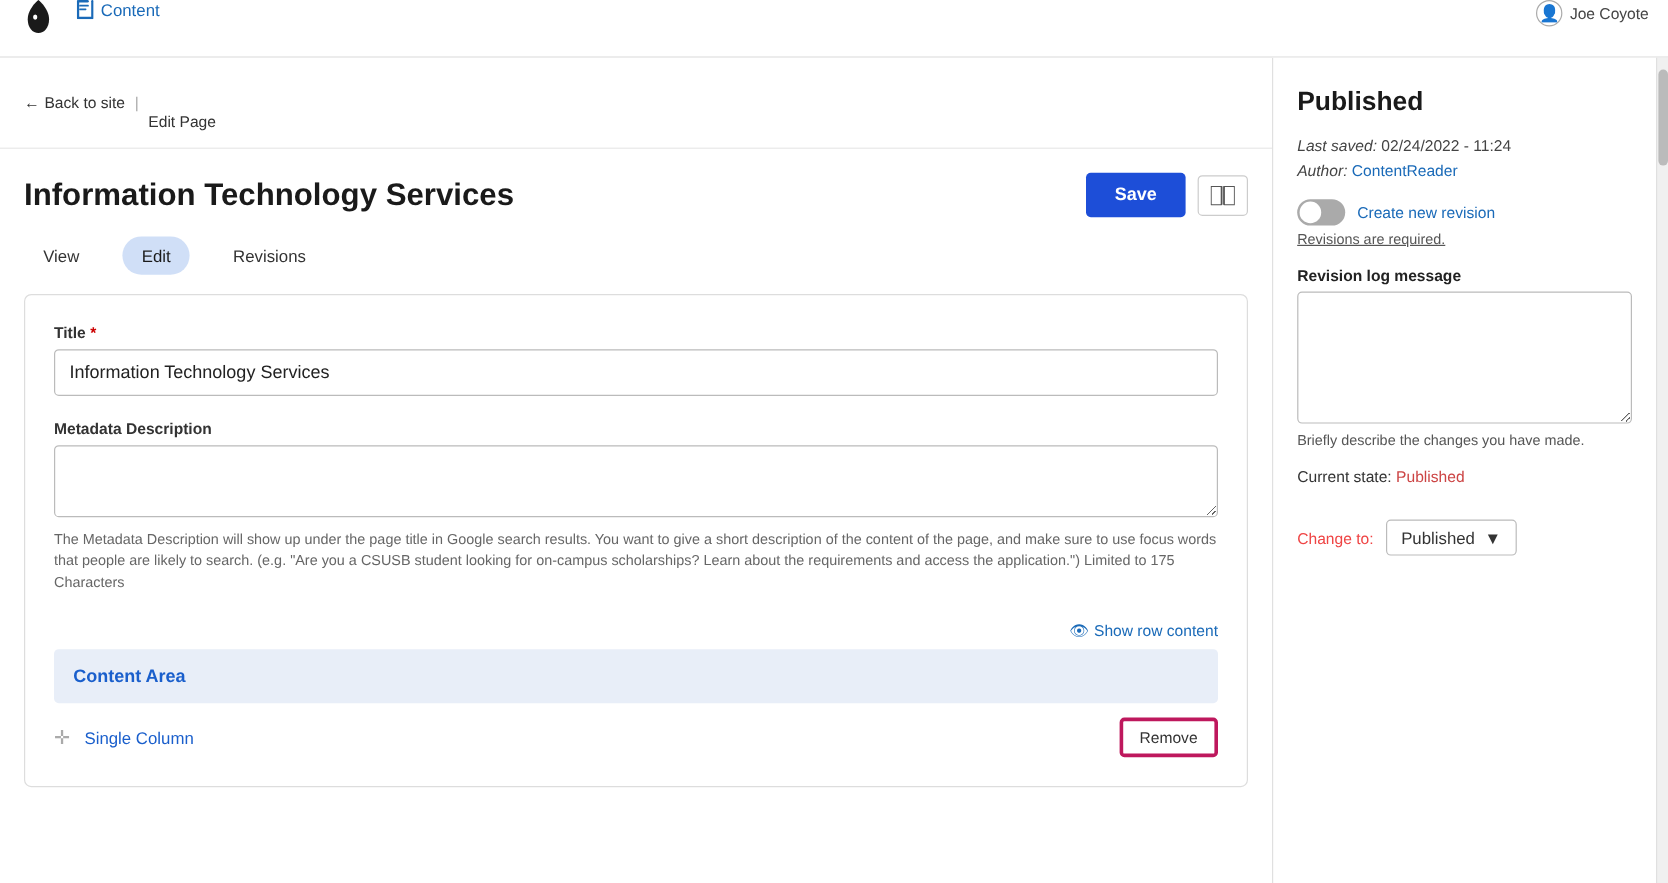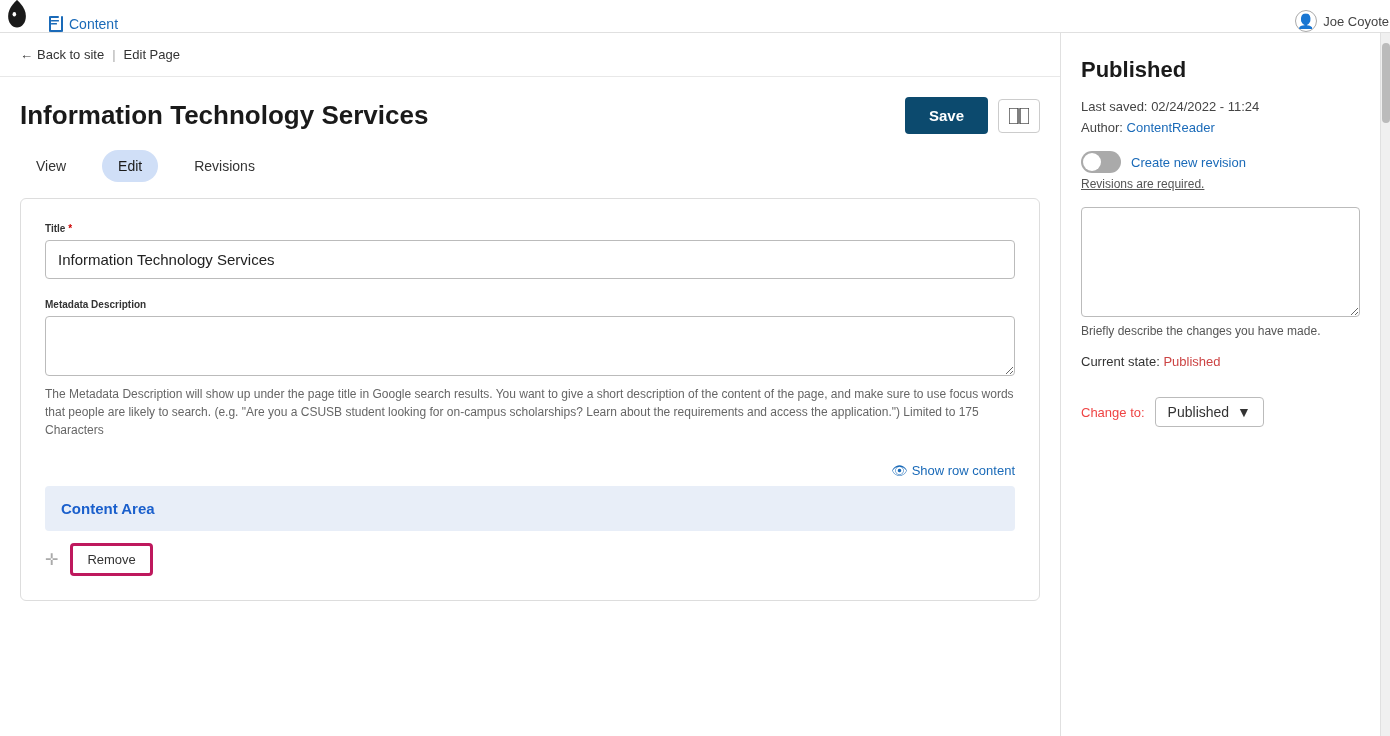--- a/index.html
+++ b/index.html
@@ -1,24 +1,24 @@
 <!DOCTYPE html>
 <html><head>
   <meta charset="utf-8">
   <style>
     * { box-sizing: border-box; margin: 0; padding: 0; }
     body { font-family: Arial, sans-serif; font-size: 14px; color: #333; background: #fff; display: flex; flex-direction: column; height: 736px; overflow: hidden; }
 
     
     .topbar {
       display: flex;
-      align-items: flex-end;
-      height: 33px;
+      align-items: flex-start;
+      height: 48px;
       border-bottom: 1px solid #e0e0e0;
-      padding: 0 1px;
+      padding: 0 16px;
       gap: 16px;
       flex-shrink: 0;
     }
     .topbar-logo {
       width: 32px;
       height: 32px;
       display: flex; align-items: center; justify-content: center;
     }
     .topbar-content-link {
       display: flex; align-items: center; gap: 6px;
@@ -46,39 +46,39 @@
       padding: 14px 20px;
       gap: 8px;
       border-bottom: 1px solid #e8e8e8;
     }
     .breadcrumb-back {
       display: flex; align-items: center; gap: 4px;
       color: #333; font-size: 13px; cursor: pointer;
       text-decoration: none;
     }
     .breadcrumb-divider { color: #aaa; font-size: 13px; }
-    .breadcrumb-current { color: #333; font-size: 13px; }
+    .breadcrumb-current { color: #333; font-size: 13px; margin-top: 32px; }
 
     
     .page-header {
       display: flex;
       align-items: center;
       justify-content: space-between;
       padding: 20px 20px 10px 20px;
     }
     .page-title {
       font-size: 26px;
       font-weight: bold;
       color: #1a1a1a;
     }
     .page-header-actions {
       display: flex; align-items: center; gap: 10px;
     }
     .save-button {
-      background: #0c4a6e;
+      background: #1d4ed8;
       color: #fff;
       border: none;
       border-radius: 4px;
       padding: 10px 24px;
       font-size: 15px;
       font-weight: bold;
       cursor: pointer;
     }
     .layout-button {
       border: 1px solid #ccc;
@@ -113,21 +113,21 @@
 
     
     .form-area {
       margin: 16px 20px;
       border: 1px solid #ddd;
       border-radius: 6px;
       padding: 24px;
     }
 
     .field-label {
-      font-size: 10px;
+      font-size: 13px;
       font-weight: bold;
       color: #333;
       margin-bottom: 6px;
     }
     .required-star { color: #cc0000; }
 
     .text-input {
       width: 100%;
       border: 1px solid #bbb;
       border-radius: 4px;
@@ -216,21 +216,21 @@
       font-size: 22px;
       font-weight: bold;
       color: #1a1a1a;
       margin-bottom: 16px;
     }
     .sidebar-meta {
       font-size: 13px;
       color: #444;
       margin-bottom: 6px;
     }
-    .sidebar-meta .label { color: #444; }
+    .sidebar-meta .label { color: #444; font-style: italic; }
     .sidebar-meta .value { color: #444; }
     .sidebar-author-link { color: #1a6ab8; }
 
     .revision-toggle-row {
       display: flex;
       align-items: center;
       gap: 10px;
       margin: 16px 0 4px 0;
     }
     .toggle-switch {
@@ -437,20 +437,21 @@
         <a class="show-row-weights-link">
           <span>👁</span>
           <span>Show row content</span>
         </a>
       </div>
 
       <div class="content-area-bar">Content Area</div>
 
       <div class="single-column-row">
         <span class="drag-handle">✛</span>
+        <a class="single-column-link">Single Column</a>
         <button class="remove-button">Remove</button>
       </div>
 
     </div>
   </div>
 
   <div class="sidebar">
     <div class="sidebar-title">Published</div>
 
     <div class="sidebar-meta">
@@ -465,20 +466,21 @@
 
     <div class="revision-toggle-row">
       <div class="toggle-switch">
         <div class="knob"></div>
       </div>
       <span class="toggle-label">Create new revision</span>
     </div>
 
     <div class="revisions-required">Revisions are required.</div>
 
+    <div class="sidebar-section-label">Revision log message</div>
     <textarea class="revision-log-textarea" style=""></textarea>
     <div class="revision-log-help">Briefly describe the changes you have made.</div>
 
     <div class="current-state-row">
       <span>Current state:</span>
       <span class="current-state-value"> <span>Published</span></span>
     </div>
 
     <div class="change-to-row">
       <span class="change-to-label">Change to:</span>

